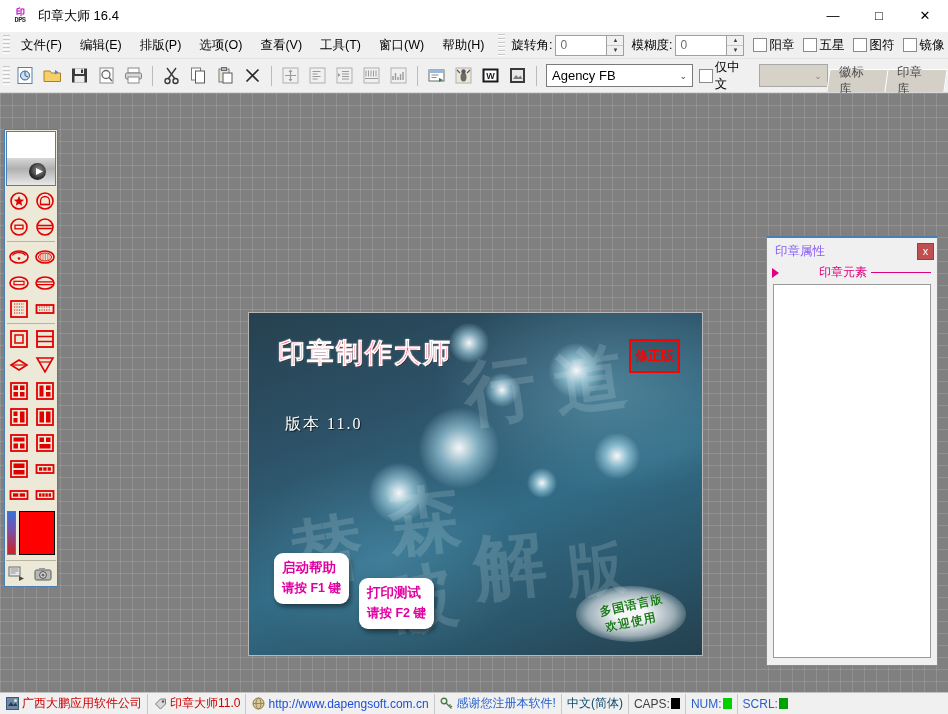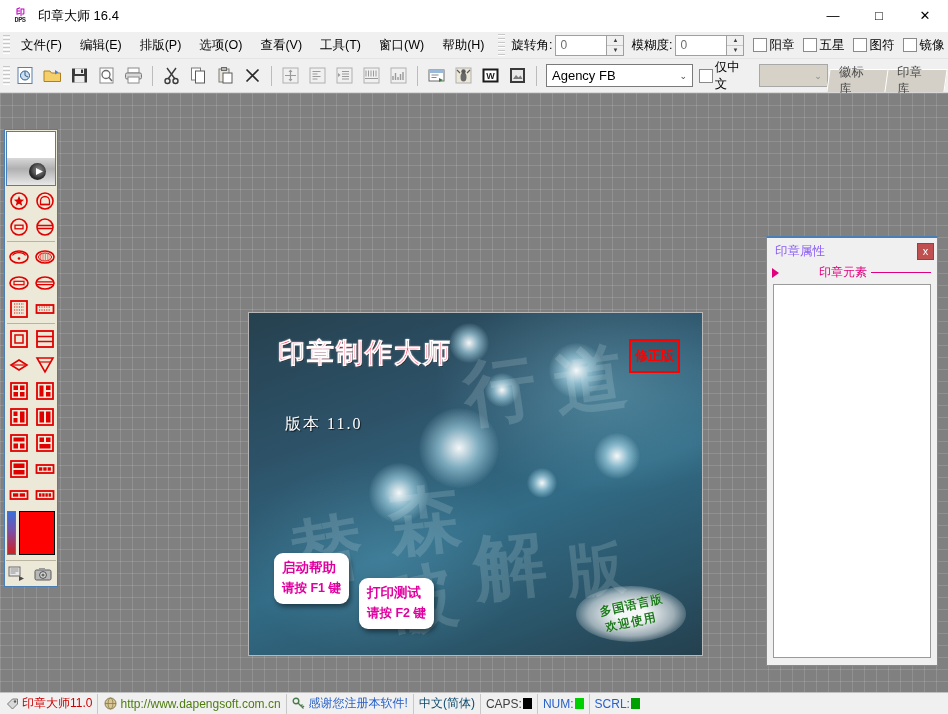--- a/index.html
+++ b/index.html
@@ -869,35 +869,45 @@
       </div>
       <div class="pp-content"></div>
     </div>
 
   </div>
 
   <div class="statusbar">
     <div class="sb-cell">
       <div class="sb-ico">
         <svg width="13" height="13" viewBox="0 0 13 13">
+            <rect x="0.5" y="0.5" width="12" height="12" fill="#6a8aa8" stroke="#3a5a7a"></rect>
+            <path d="M2 9 l3-4 l2.5 3 l2-2 l2 3 z" fill="#2a3a4a"></path>
+            <circle cx="9.5" cy="3.5" r="1.5" fill="#e8e8c0"></circle>
+          </svg>
+      </div>
+      <span style="color:#cc0000">广西大鹏应用软件公司</span>
+    </div>
+    <div class="sb-cell">
+      <div class="sb-ico">
+        <svg width="13" height="13" viewBox="0 0 13 13">
             <path d="M1.5 7 L6.5 2 L11.5 2 L11.5 7 L6.5 12 z" fill="#d8d8d8" stroke="#7a7a7a"></path>
             <circle cx="9" cy="4.5" r="1.2" fill="#5a5a5a"></circle>
           </svg>
       </div>
       <span style="color:#cc0000">印章大师11.0</span>
     </div>
     <div class="sb-cell">
       <div class="sb-ico">
         <svg width="13" height="13" viewBox="0 0 13 13">
             <circle cx="6.5" cy="6.5" r="5.5" fill="#d8c898" stroke="#8a7a4a"></circle>
             <ellipse cx="6.5" cy="6.5" rx="2.4" ry="5.5" fill="none" stroke="#8a7a4a" stroke-width="0.8"></ellipse>
             <path d="M1 6.5 h11" stroke="#8a7a4a" stroke-width="0.8"></path>
           </svg>
       </div>
-      <span style="color:#4d7c0f">http://www.dapengsoft.com.cn</span>
+      <span style="color:#1d4ed8">http://www.dapengsoft.com.cn</span>
     </div>
     <div class="sb-cell">
       <div class="sb-ico">
         <svg width="13" height="13" viewBox="0 0 13 13">
             <circle cx="4" cy="4" r="2.8" fill="none" stroke="#4a7a4a" stroke-width="1.4"></circle>
             <path d="M6 6 L11.5 11.5 M9 9 l1.5-1.5 M10.5 10.5 l1.5-1.5" stroke="#4a7a4a" stroke-width="1.3"></path>
           </svg>
       </div>
       <span style="color:#2860c8">感谢您注册本软件!</span>
     </div>

